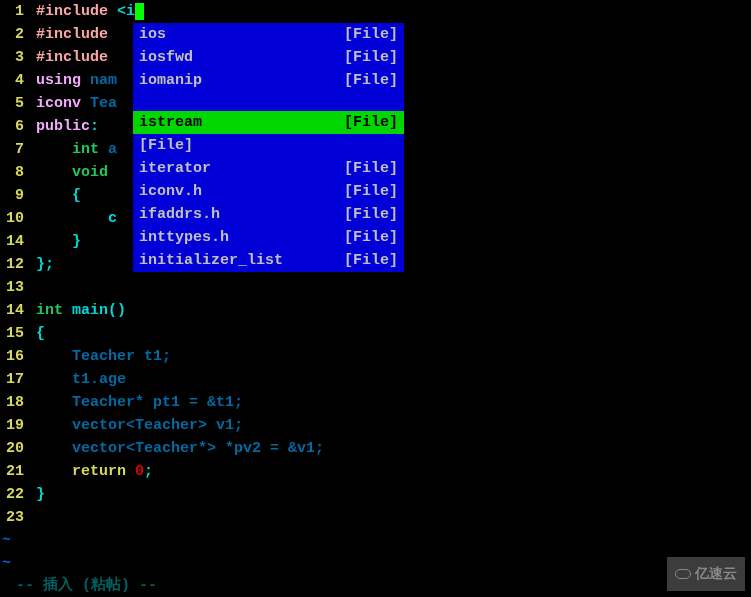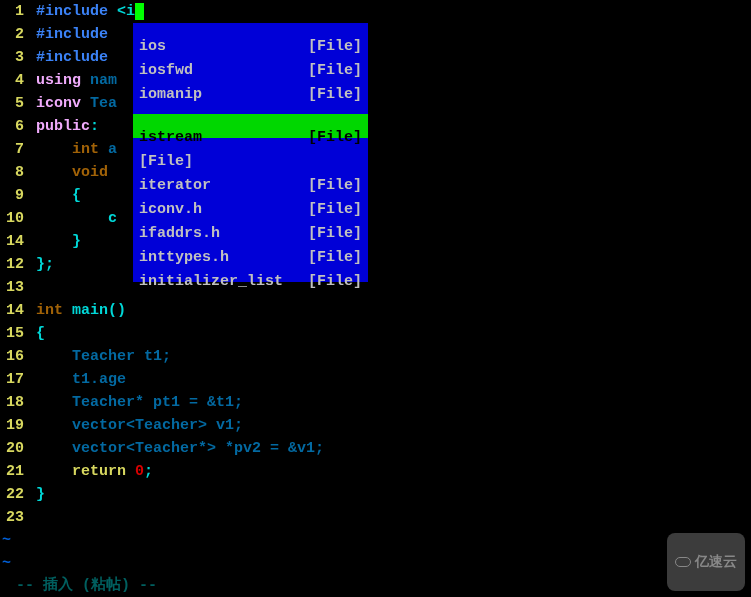--- a/index.html
+++ b/index.html
@@ -27,23 +27,23 @@
       width: 28px;
       text-align: right;
       color: #d7d75f;
       padding-right: 4px;
       flex-shrink: 0;
     }
     .code {
       padding-left: 8px;
       position: relative;
     }
-    .preproc { color: #3b82f6; text-align: right; }
+    .preproc { color: #fca5a5; text-align: right; }
     .keyword { color: #f0abfc; }
-    .type { color: #a16207; }
+    .type { color: #22c55e; }
     .identifier { color: #0369a1; }
     .func { color: #00d7d7; }
     .number { color: #d70000; }
     .plain { color: #00d7d7; }
     .return { color: #d7d75f; }
     .cursor { background: #00ff00; color: #000000; }
     .tilde { color: #005fd7; padding-left: 2px; }
     .status {
       position: absolute;
       bottom: 0;
@@ -59,44 +59,44 @@
       left: 133px;
       top: 23px;
       background: #0000d7;
       z-index: 10;
     }
     .popup-row {
       display: flex;
       height: 23px;
       line-height: 23px;
       color: #c0c0c0;
-      padding: 12px 6px;
-      width: 235px;
+      padding: 0 6px;
+      width: 271px;
     }
     .popup-row.selected {
       background: #00d700;
       color: #000000;
       margin-top: 19px;
     }
     .popup-name {
       flex: 1;
     }
     .popup-kind {
       text-align: center;
     }
     .watermark {
       position: absolute;
       right: 6px;
       bottom: 6px;
       color: #888;
       font-family: sans-serif;
       font-size: 14px;
       background: rgba(200,200,200,0.3);
-      padding: 20px 8px;
-      border-radius: 8px;
+      padding: 8px 8px;
+      border-radius: 0;
       display:flex;
       align-items:center;
       gap:4px;
     }
     .watermark-icon {
       width:16px; height:10px; border:1.5px solid #888; border-radius:6px; position:relative;
     }
   </style>
 </head>
 <body>

